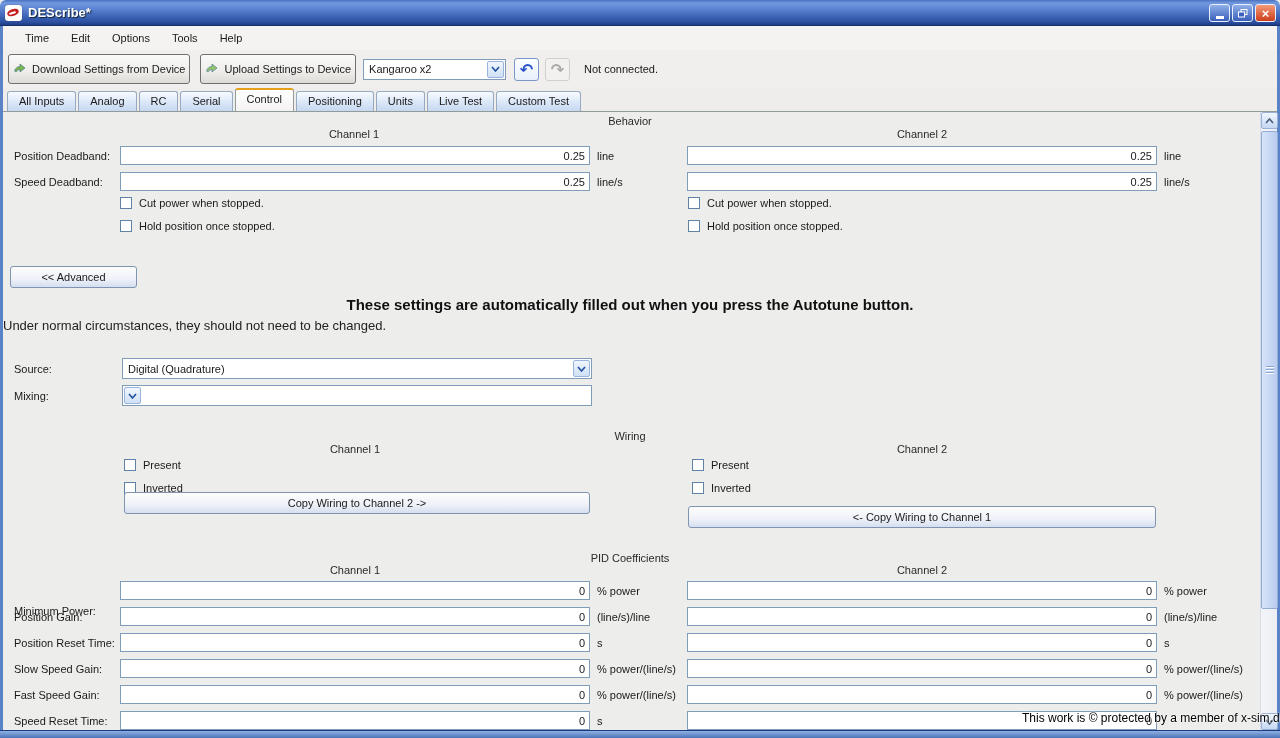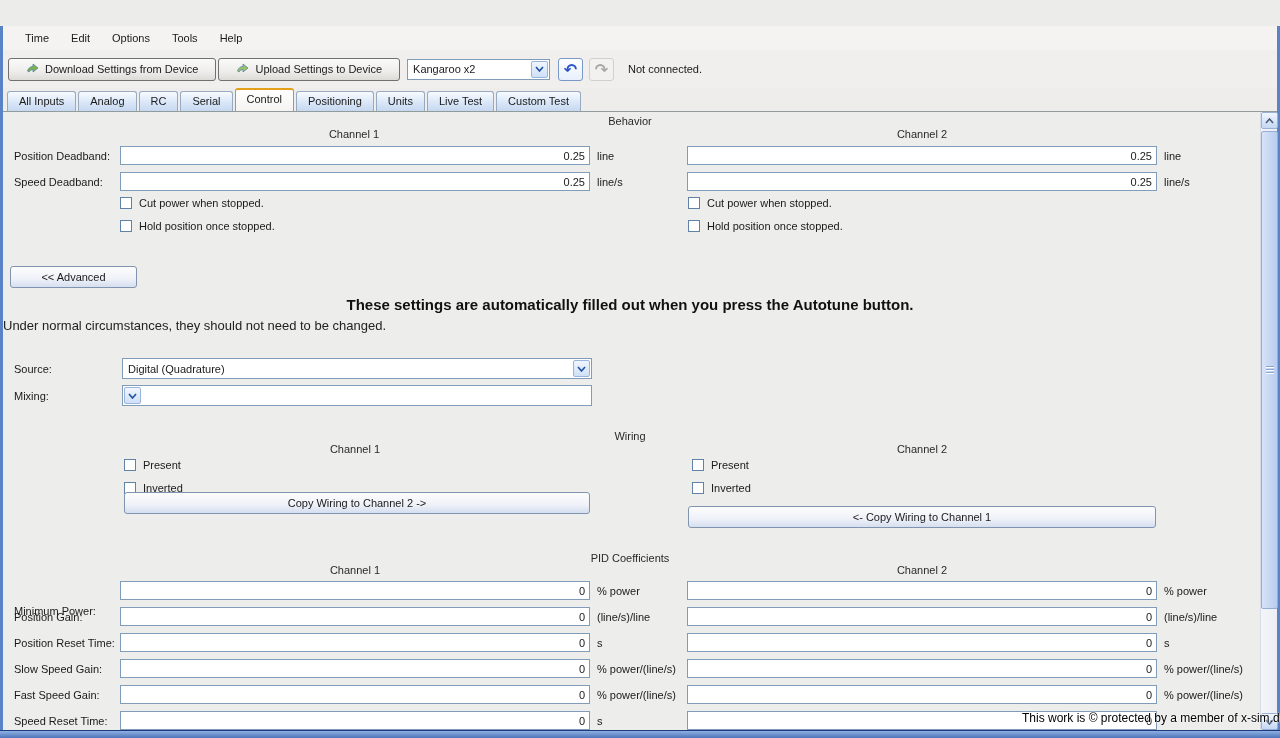--- a/index.html
+++ b/index.html
@@ -30,24 +30,24 @@
   .glyph-close { color:#fff; font-weight:bold; font-size:13px; line-height:1; }
 
   
   .menubar { position:absolute; left:3px; right:3px; top:26px; height:24px; background:#f4f3f2;
     display:flex; align-items:center; padding-left:11px; gap:0; }
   .menu-item { padding:3px 11px; cursor:default; }
 
   
   .toolbar { position:absolute; left:3px; right:3px; top:50px; height:38px; background:#f0efee;
     display:flex; align-items:center; padding-left:5px; }
-  .toolbtn { height:23px; border:1px solid #707070; border-radius:3px;
+  .toolbtn { height:30px; border:1px solid #707070; border-radius:3px;
     background:linear-gradient(to bottom,#fafafa,#eeedeb 60%,#dddbd6);
-    display:flex; align-items:center; padding:0 17px; gap:6px; font-size:11px; }
-  .toolbtn + .toolbtn { margin-left:2px; }
+    display:flex; align-items:center; padding:0 4px; gap:6px; font-size:11px; }
+  .toolbtn + .toolbtn { margin-left:10px; }
   .tool-ico { display:inline-block; width:13px; height:12px; }
   .combo { height:21px; background:#fff; border:1px solid #7f9db9; display:flex; align-items:center; }
   .combo .val { flex:1; padding-left:5px; white-space:nowrap; overflow:hidden; }
   .combo .arrow-btn { width:17px; height:17px; margin:1px; border:1px solid #9ab4de; border-radius:2px;
     background:linear-gradient(to bottom,#f0f6fe,#cfe0f6); display:flex; align-items:center; justify-content:center; flex:0 0 auto;}
   .device-combo { width:143px; margin-left:7px; }
   .undo-btn { width:25px; height:23px; margin-left:8px; border:1px solid #7a98c8; border-radius:3px;
     background:linear-gradient(to bottom,#fdfeff,#e8f0fc); display:flex; align-items:center; justify-content:center;
     color:#2952c8; font-size:16px; font-weight:bold; }
   .redo-btn { width:25px; height:23px; margin-left:6px; border:1px solid #d2d0ca; border-radius:3px;
@@ -101,20 +101,38 @@
     border-top:1px solid #1c3a7e; background:linear-gradient(to bottom,#8fb0e4,#4c74b8); }
   .watermark { position:absolute; left:1022px; top:711px; font-size:12px; color:#000; z-index:9;
     text-shadow:0 0 2px #fff, 0 0 2px #fff; white-space:nowrap; }
   .chev { display:block; }
 </style>
 </head>
 <body>
 
 <div class="window">
 
+  <div class="titlebar">
+    <span class="app-icon"></span>
+    <span class="title-text">DEScribe*</span>
+    <div class="win-controls">
+      <div class="wbtn blue">
+          <span class="glyph-min"></span>
+        </div>
+      <div class="wbtn blue">
+        <svg width="10" height="9" viewBox="0 0 10 9">
+            <rect x="3" y="0.5" width="6" height="5" fill="none" stroke="#fff"></rect>
+            <rect x="0.5" y="3" width="6" height="5" fill="#3a5fba" stroke="#fff"></rect>
+          </svg>
+      </div>
+      <div class="wbtn red">
+          <span class="glyph-close">×</span>
+        </div>
+    </div>
+  </div>
 
   <div class="side-border left"></div>
   <div class="side-border right"></div>
   <div class="bottom-border"></div>
 
   <div class="menubar">
     <span class="menu-item">Time</span>
     <span class="menu-item">Edit</span>
     <span class="menu-item">Options</span>
     <span class="menu-item">Tools</span>

